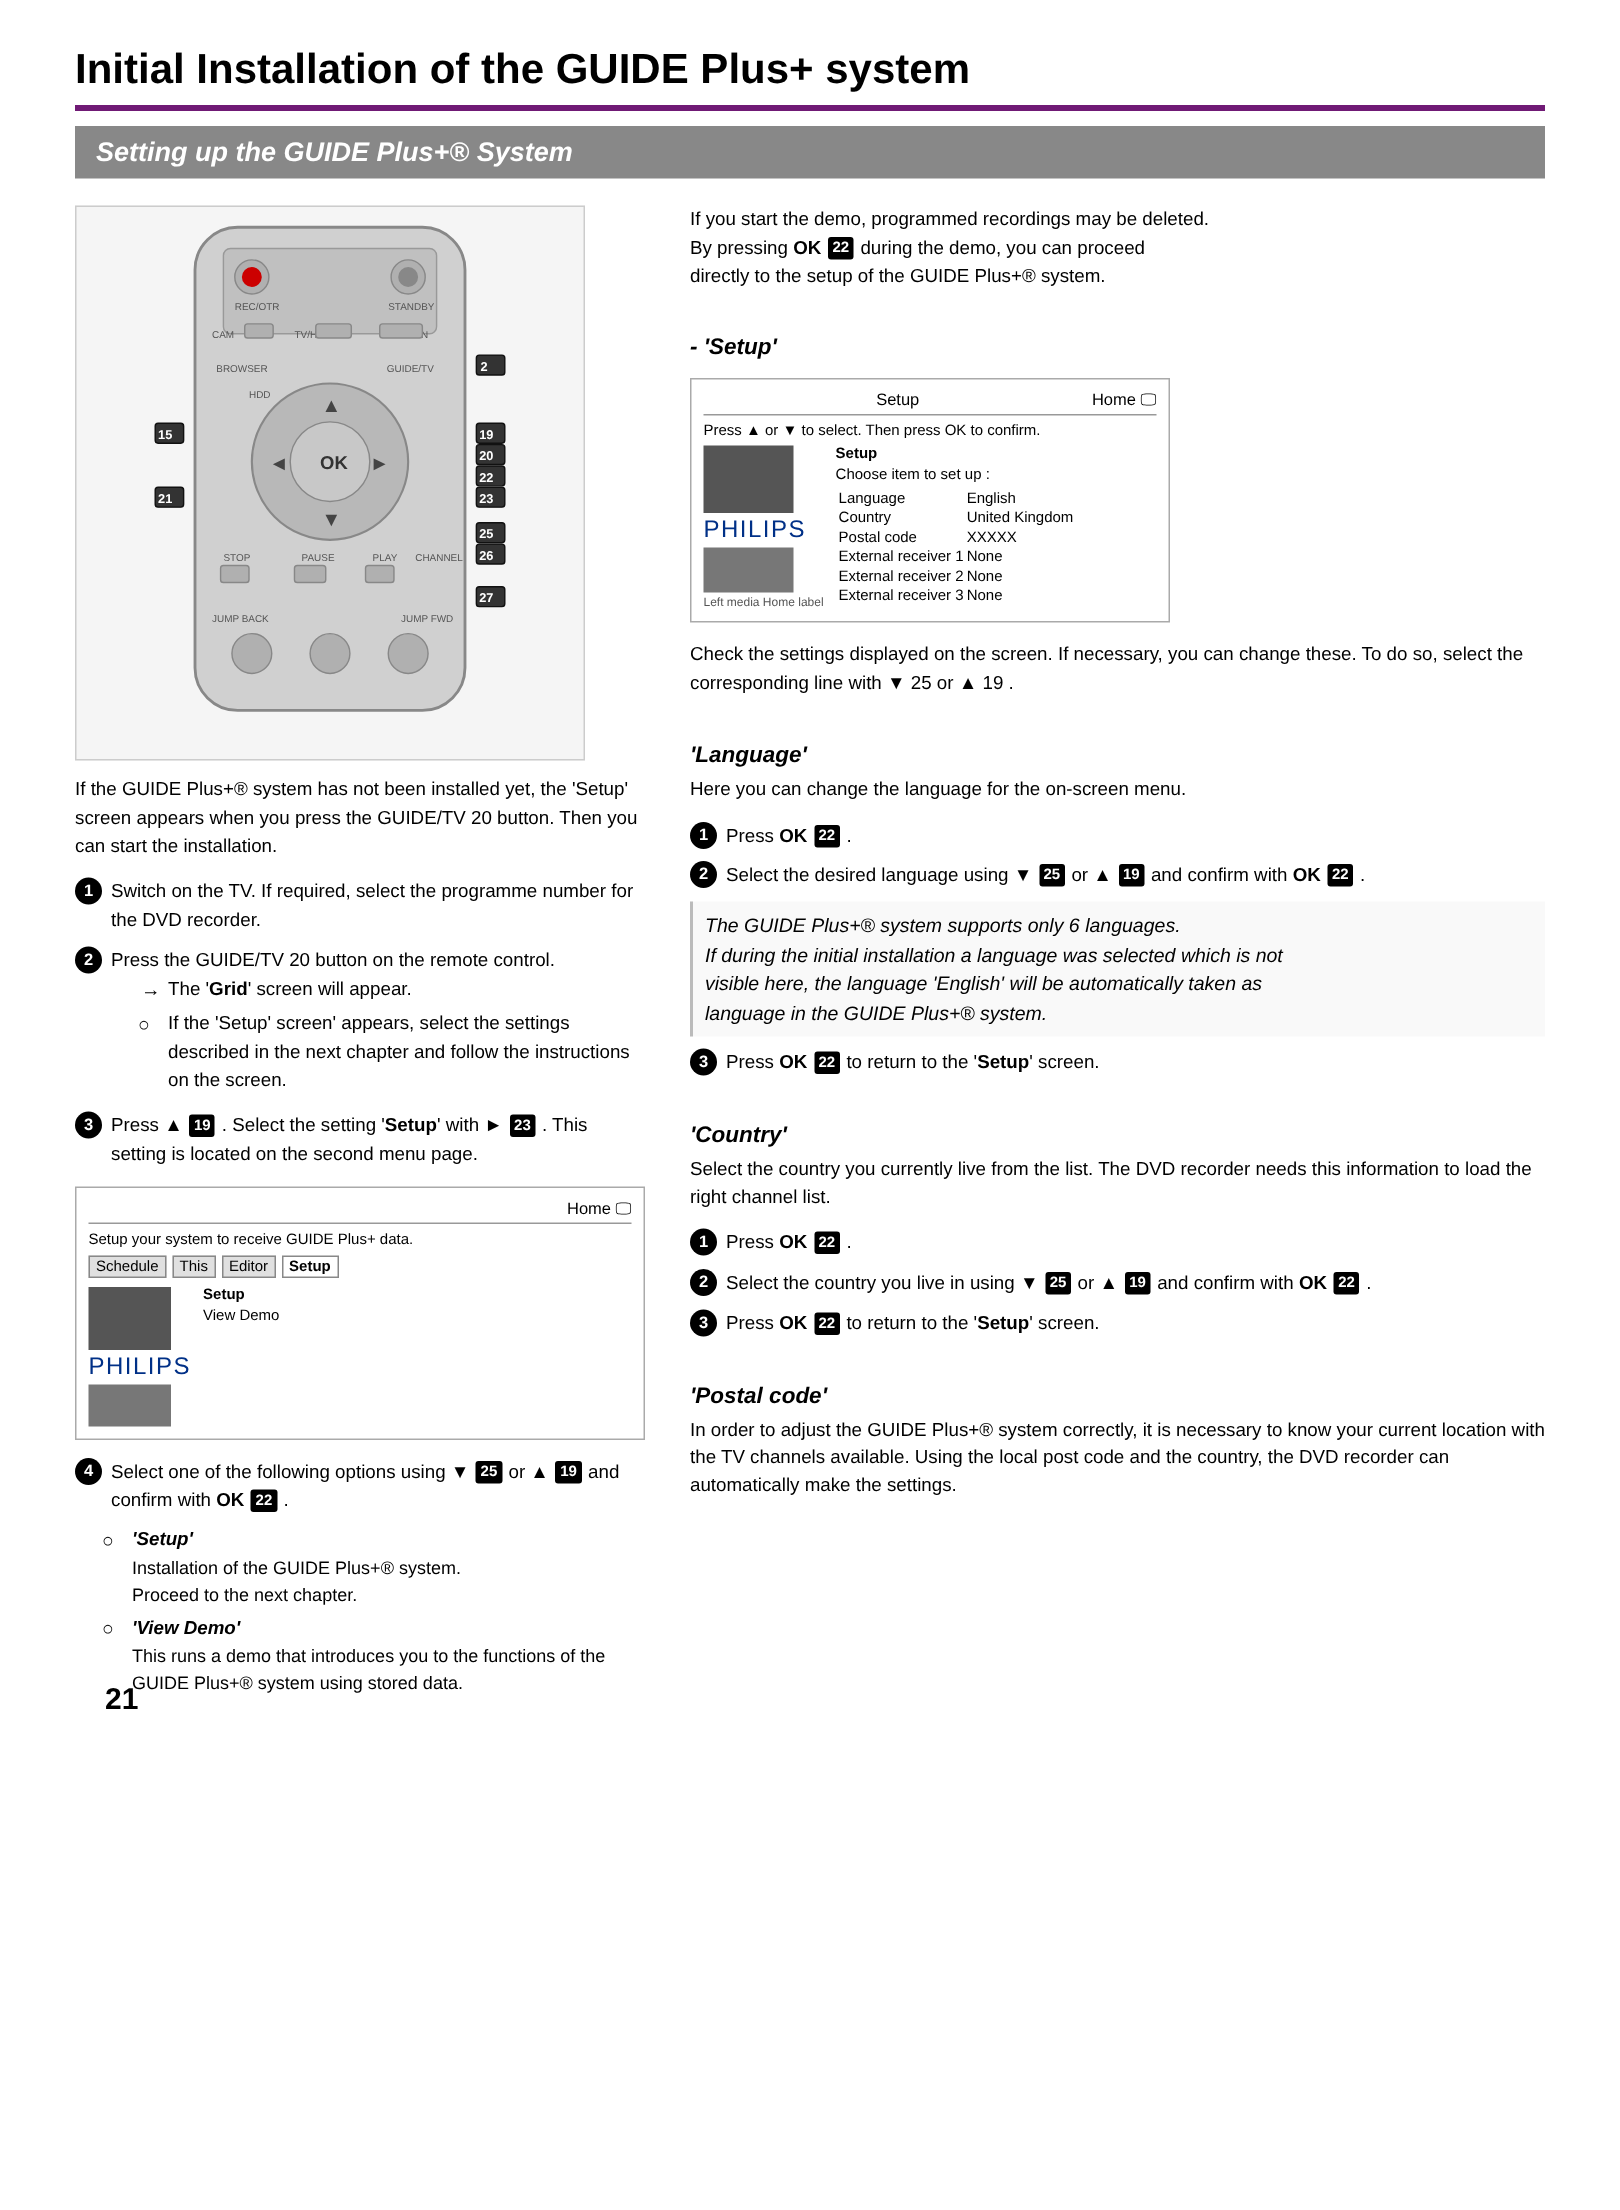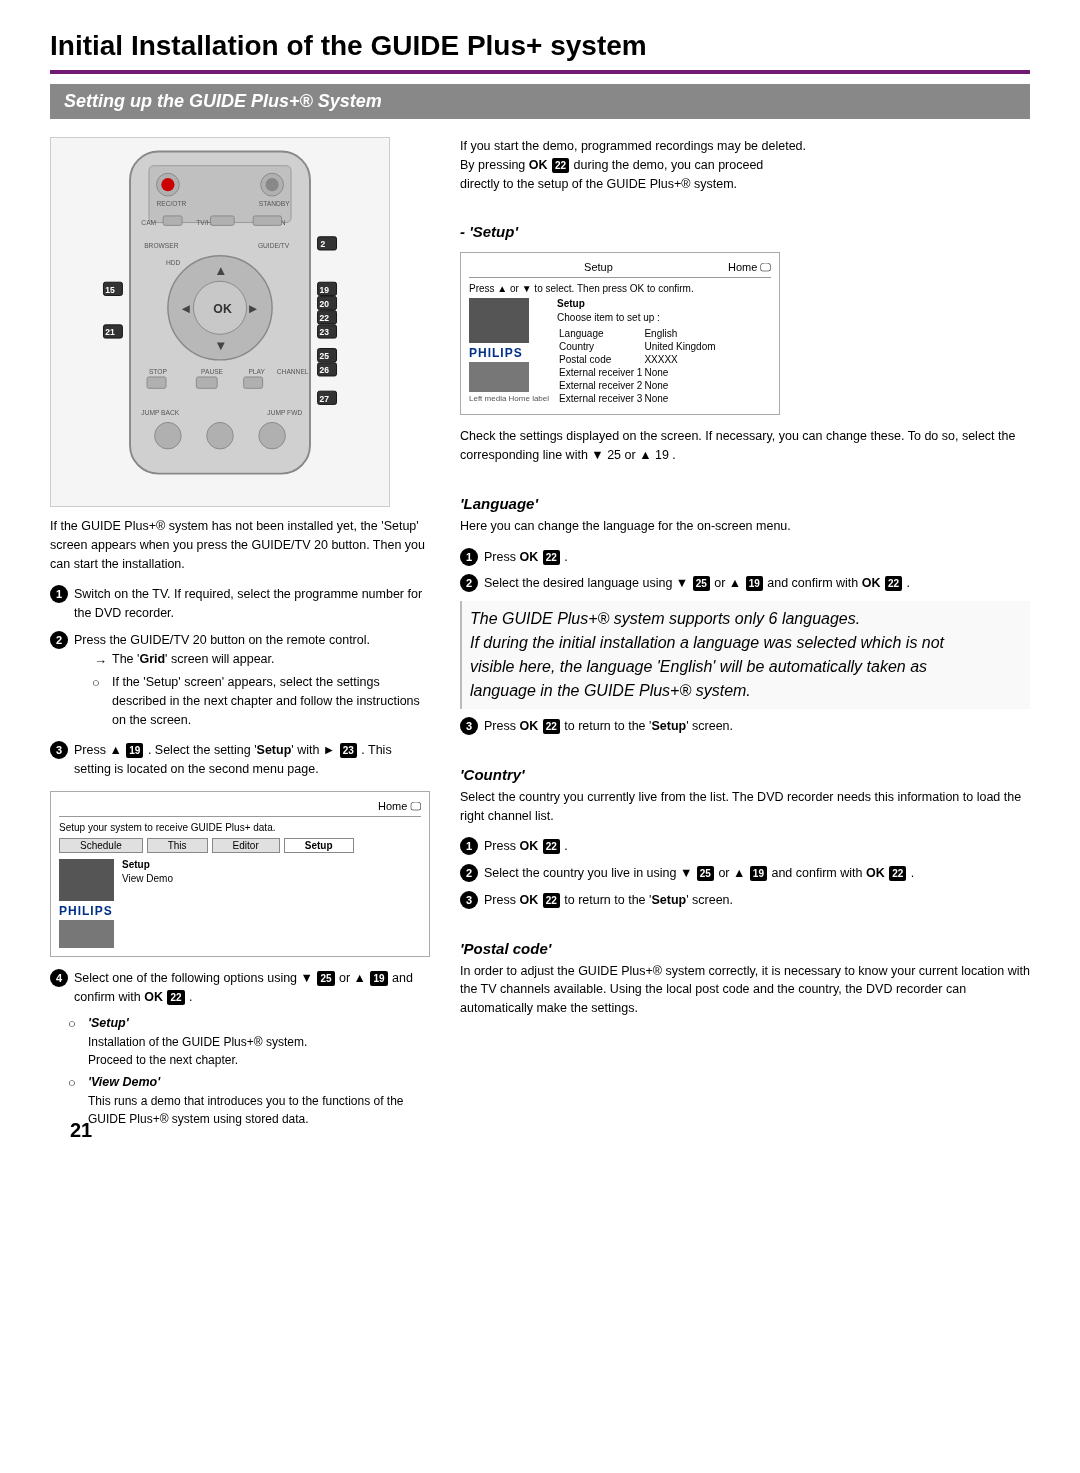--- a/index.html
+++ b/index.html
@@ -145,51 +145,51 @@
     .screen-header {
       display: flex;
       justify-content: space-between;
       border-bottom: 1px solid #999;
       padding-bottom: 3px;
       margin-bottom: 5px;
       font-size: 11px;
     }
     .screen-tab {
       border: 1px solid #888;
-      padding: 1px 20px;
+      padding: 1px 4px;
       background: #e0e0e0;
       font-size: 10px;
     }
     .section-title {
       font-size: 15px;
       font-weight: bold;
       font-style: italic;
       margin-top: 30px;
       margin-bottom: 5px;
     }
     .italic-note {
       font-style: italic;
-      font-size: 16px;
+      font-size: 13px;
       background: #f9f9f9;
       border-left: 2px solid #bbb;
       padding: 6px 8px;
       margin: 8px 0;
       line-height: 1.5;
     }
     .right-intro {
       font-size: 12.5px;
       line-height: 1.5;
       margin-bottom: 10px;
     }
     .sub-section {
       margin-top: 10px;
     }
     .philips-logo {
-      font-size: 12px;
-      font-weight: bold;
+      font-size: 16px;
+      font-weight: normal;
       color: #003087;
       letter-spacing: 1px;
     }
   </style>
 </head>
 <body>
 
 <div class="page">
 
   <h1>Initial Installation of the GUIDE Plus+ system</h1>

